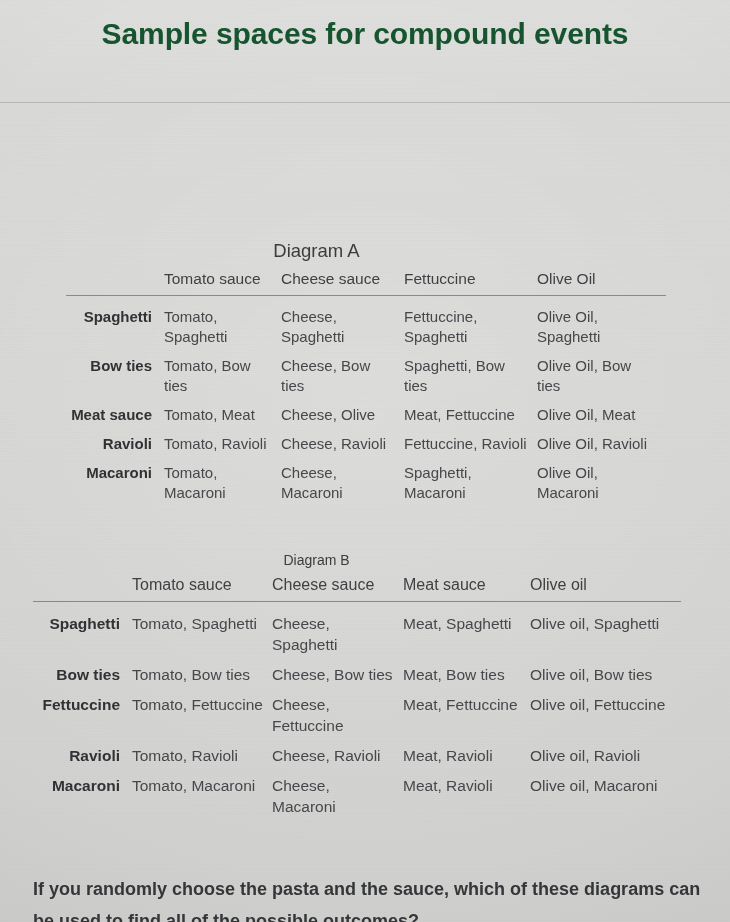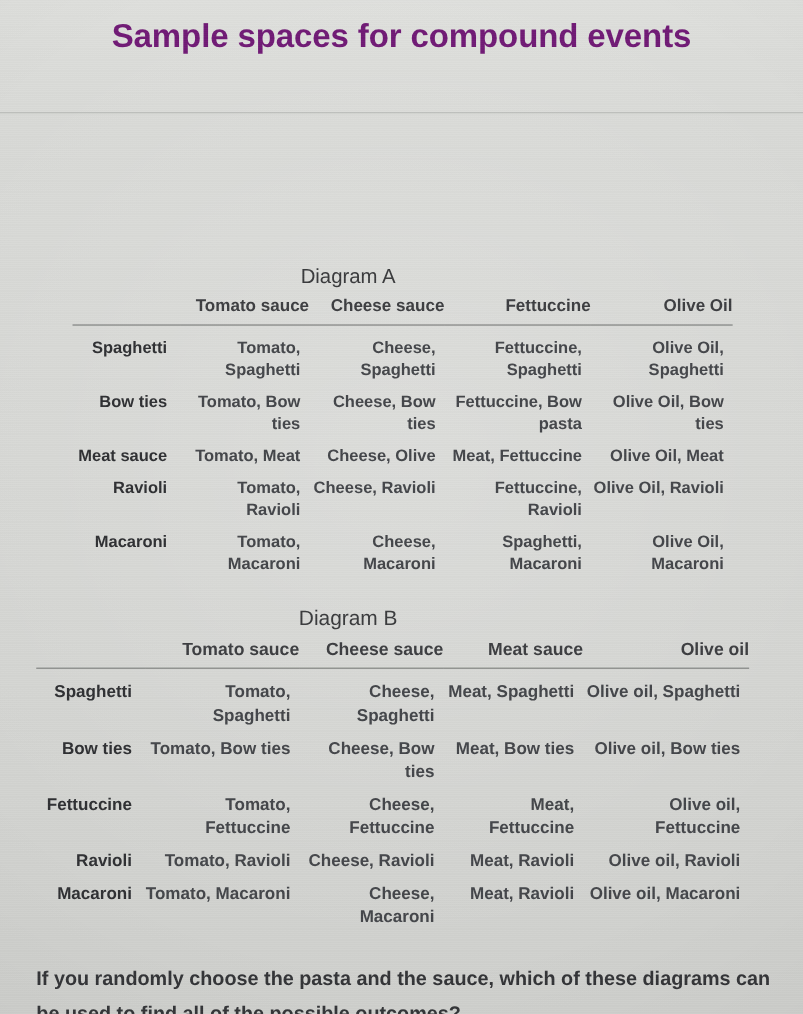--- a/index.html
+++ b/index.html
@@ -45,21 +45,21 @@
     border-bottom: 1px solid rgba(140,142,140,0.45);
   }
   .page-title {
     position: absolute;
     top: 17px;
     left: 0; right: 0;
     text-align: center;
     font-size: 30px;
     font-weight: bold;
     letter-spacing: -0.1px;
-    color: #701a75;
+    color: #14532d;
   }
 
   
   .intro {
     position: absolute;
     top: 122px;
     left: 24px;
     width: 692px;
     font-size: 19.5px;
     line-height: 27.5px;
@@ -74,34 +74,34 @@
   }
   .diagram-a { top: 240px; }
   .diagram-b { top: 552px; }
 
   .diagram-title {
     text-align: center;
     font-size: 18.5px;
     color: #3a3b3d;
     margin: 0 0 8px 0;
   }
-  .diagram-b .diagram-title { font-size: 19px; }
+  .diagram-b .diagram-title { font-size: 14px; }
 
   table.matrix {
     border-collapse: collapse;
     table-layout: fixed;
     font-size: 15px;
     color: #44464a;
   }
   table.matrix th,
   table.matrix td {
     padding: 0;
     vertical-align: top;
-    text-align: right;
-    font-weight: bold;
+    text-align: left;
+    font-weight: normal;
   }
 
   
   .diagram-a table.matrix {
     margin-left: 66px;
     width: 600px;
   }
   .diagram-a col.c-label { width: 98px; }
   .diagram-a col.c-1 { width: 117px; }
   .diagram-a col.c-2 { width: 123px; }
@@ -218,21 +218,21 @@
           <td class="row-label">Spaghetti</td>
           <td class="cell">Tomato, Spaghetti</td>
           <td class="cell">Cheese, Spaghetti</td>
           <td class="cell">Fettuccine, Spaghetti</td>
           <td class="cell">Olive Oil, Spaghetti</td>
         </tr>
         <tr>
           <td class="row-label">Bow ties</td>
           <td class="cell">Tomato, Bow ties</td>
           <td class="cell">Cheese, Bow ties</td>
-          <td class="cell">Fettuccine, Bow pasta</td>
+          <td class="cell">Spaghetti, Bow ties</td>
           <td class="cell">Olive Oil, Bow ties</td>
         </tr>
         <tr>
           <td class="row-label">Meat sauce</td>
           <td class="cell">Tomato, Meat</td>
           <td class="cell">Cheese, Olive</td>
           <td class="cell">Meat, Fettuccine</td>
           <td class="cell">Olive Oil, Meat</td>
         </tr>
         <tr>

